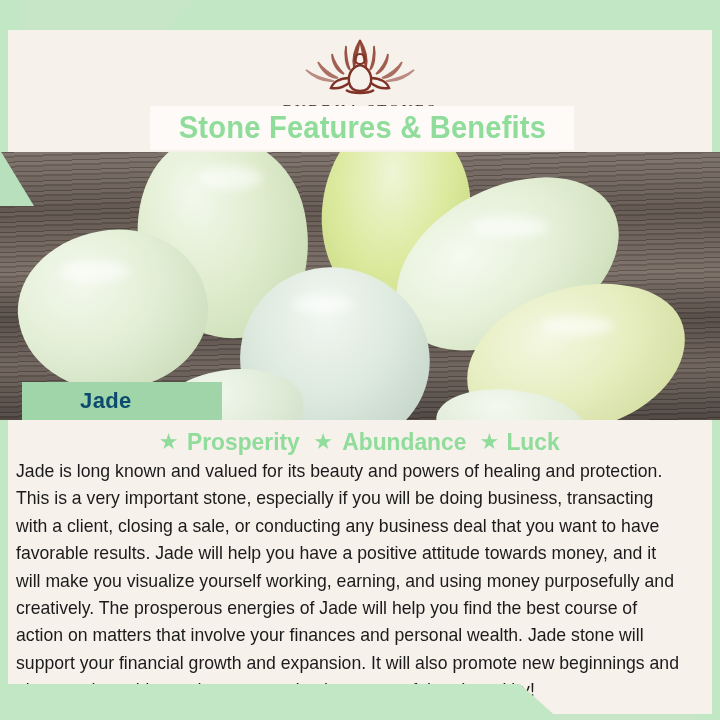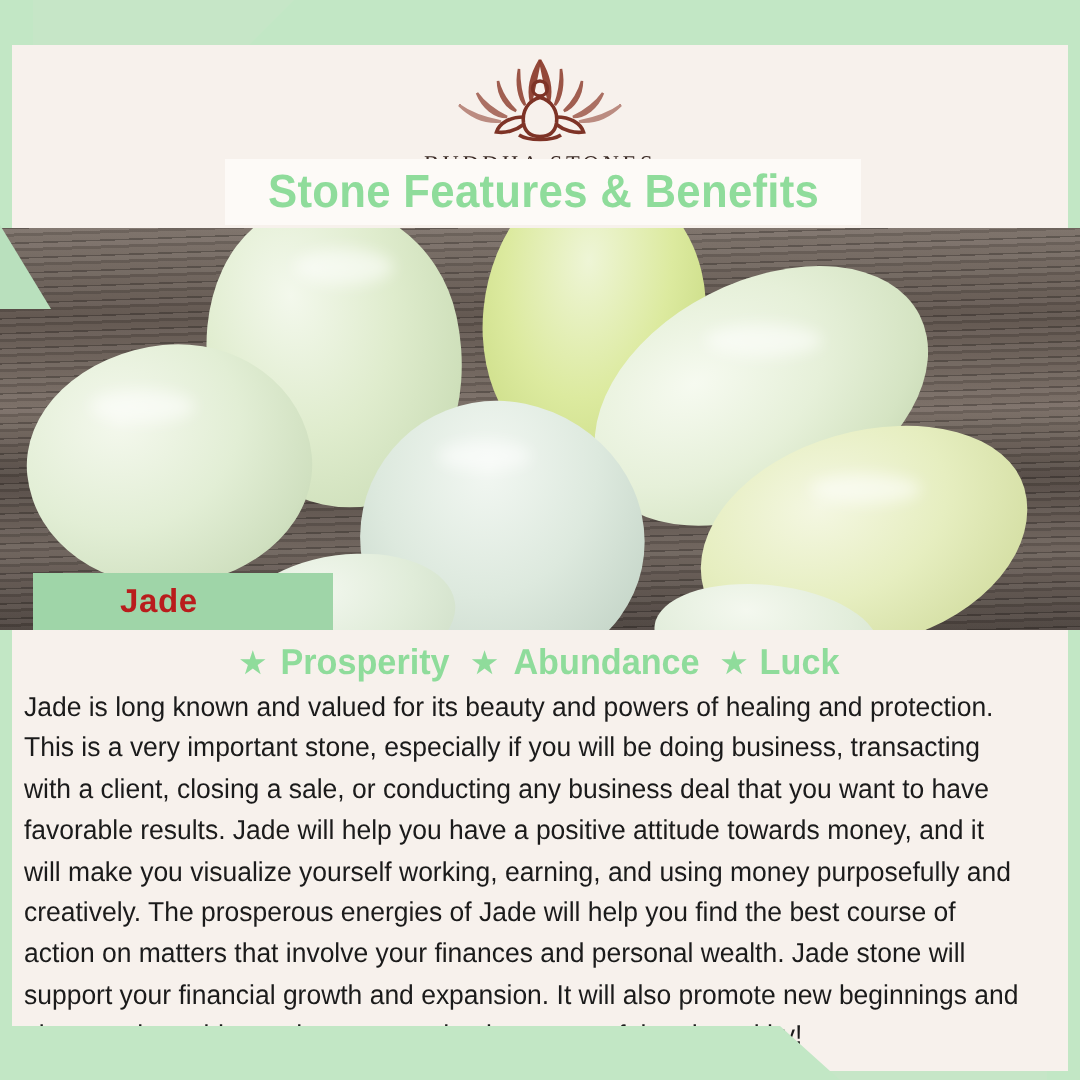--- a/index.html
+++ b/index.html
@@ -181,21 +181,21 @@
     width: 200px;
     height: 38px;
     background: #9fd5a8;
     display: flex;
     align-items: center;
   }
   .name-text {
     font-family: "Liberation Sans", sans-serif;
     font-size: 22px;
     font-weight: bold;
-    color: #b91c1c;
+    color: #0c4a6e;
     margin-left: 58px;
     letter-spacing: 0.4px;
   }
 
   
   .benefits {
     position: absolute;
     left: 0; top: 428px;
     width: 720px;
     display: flex;

